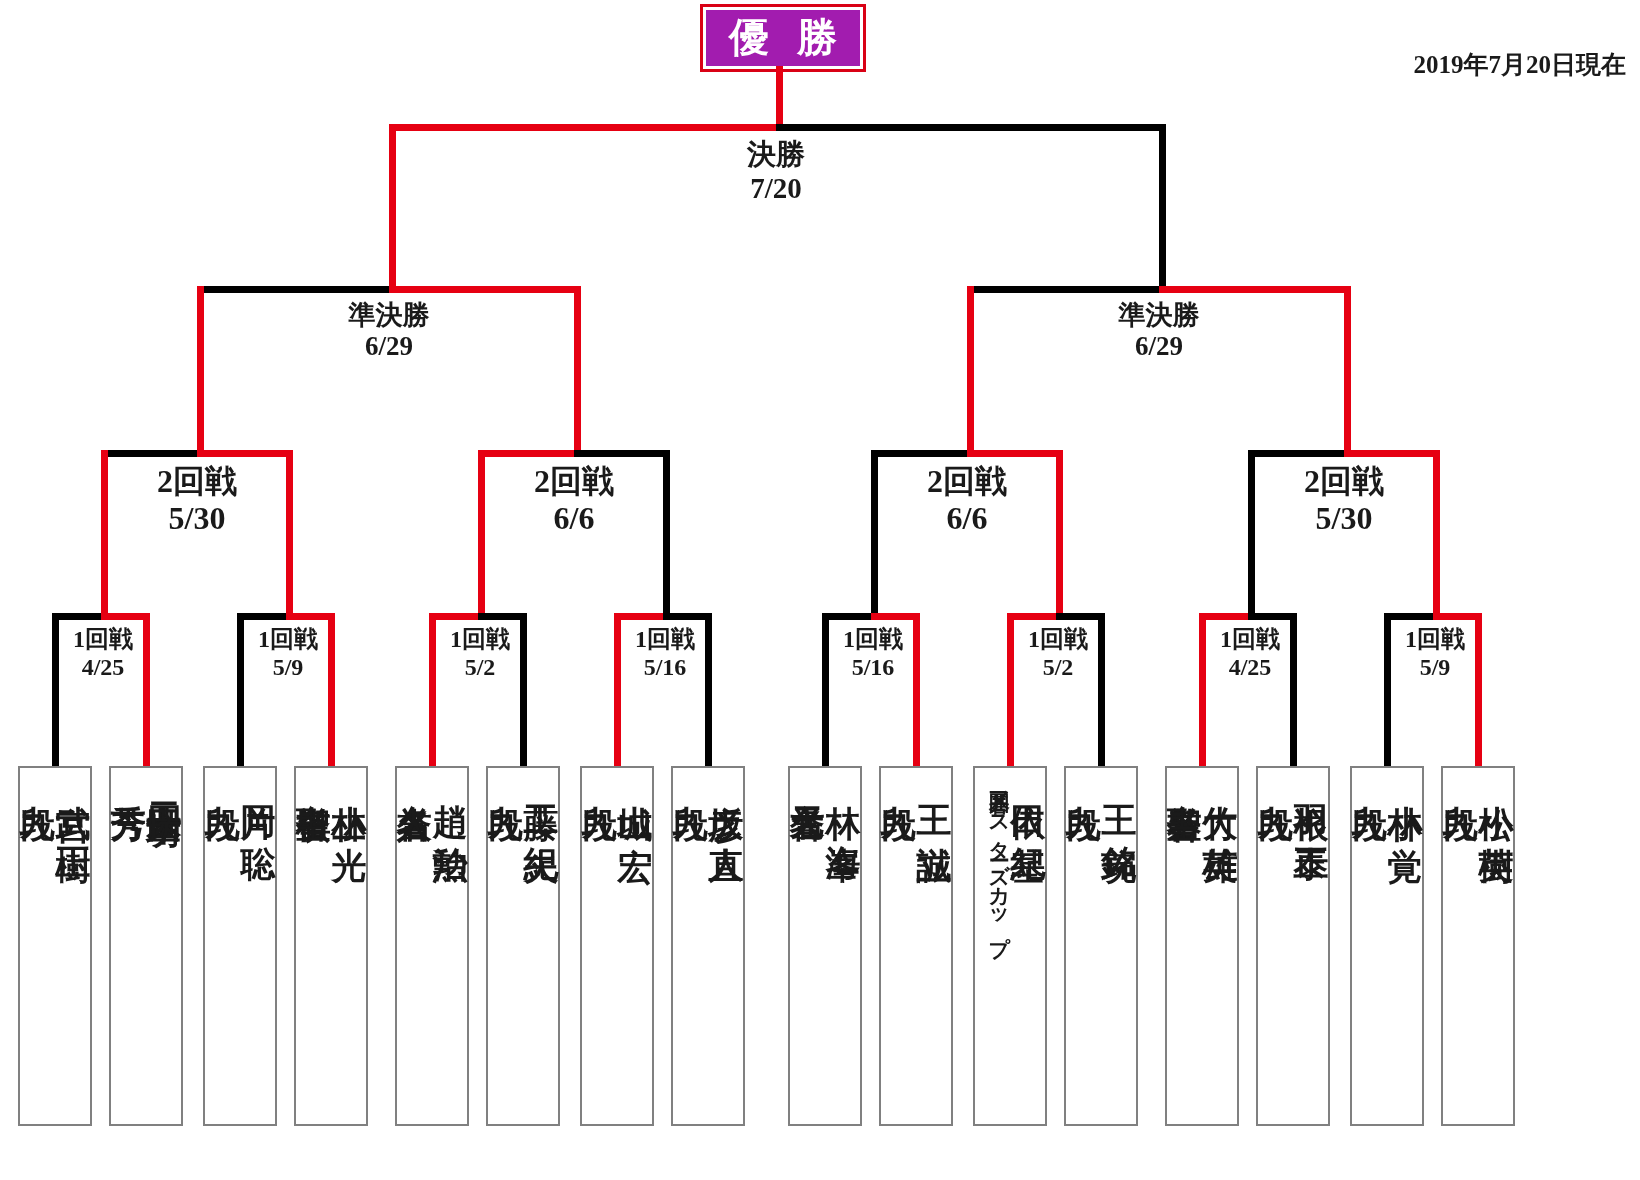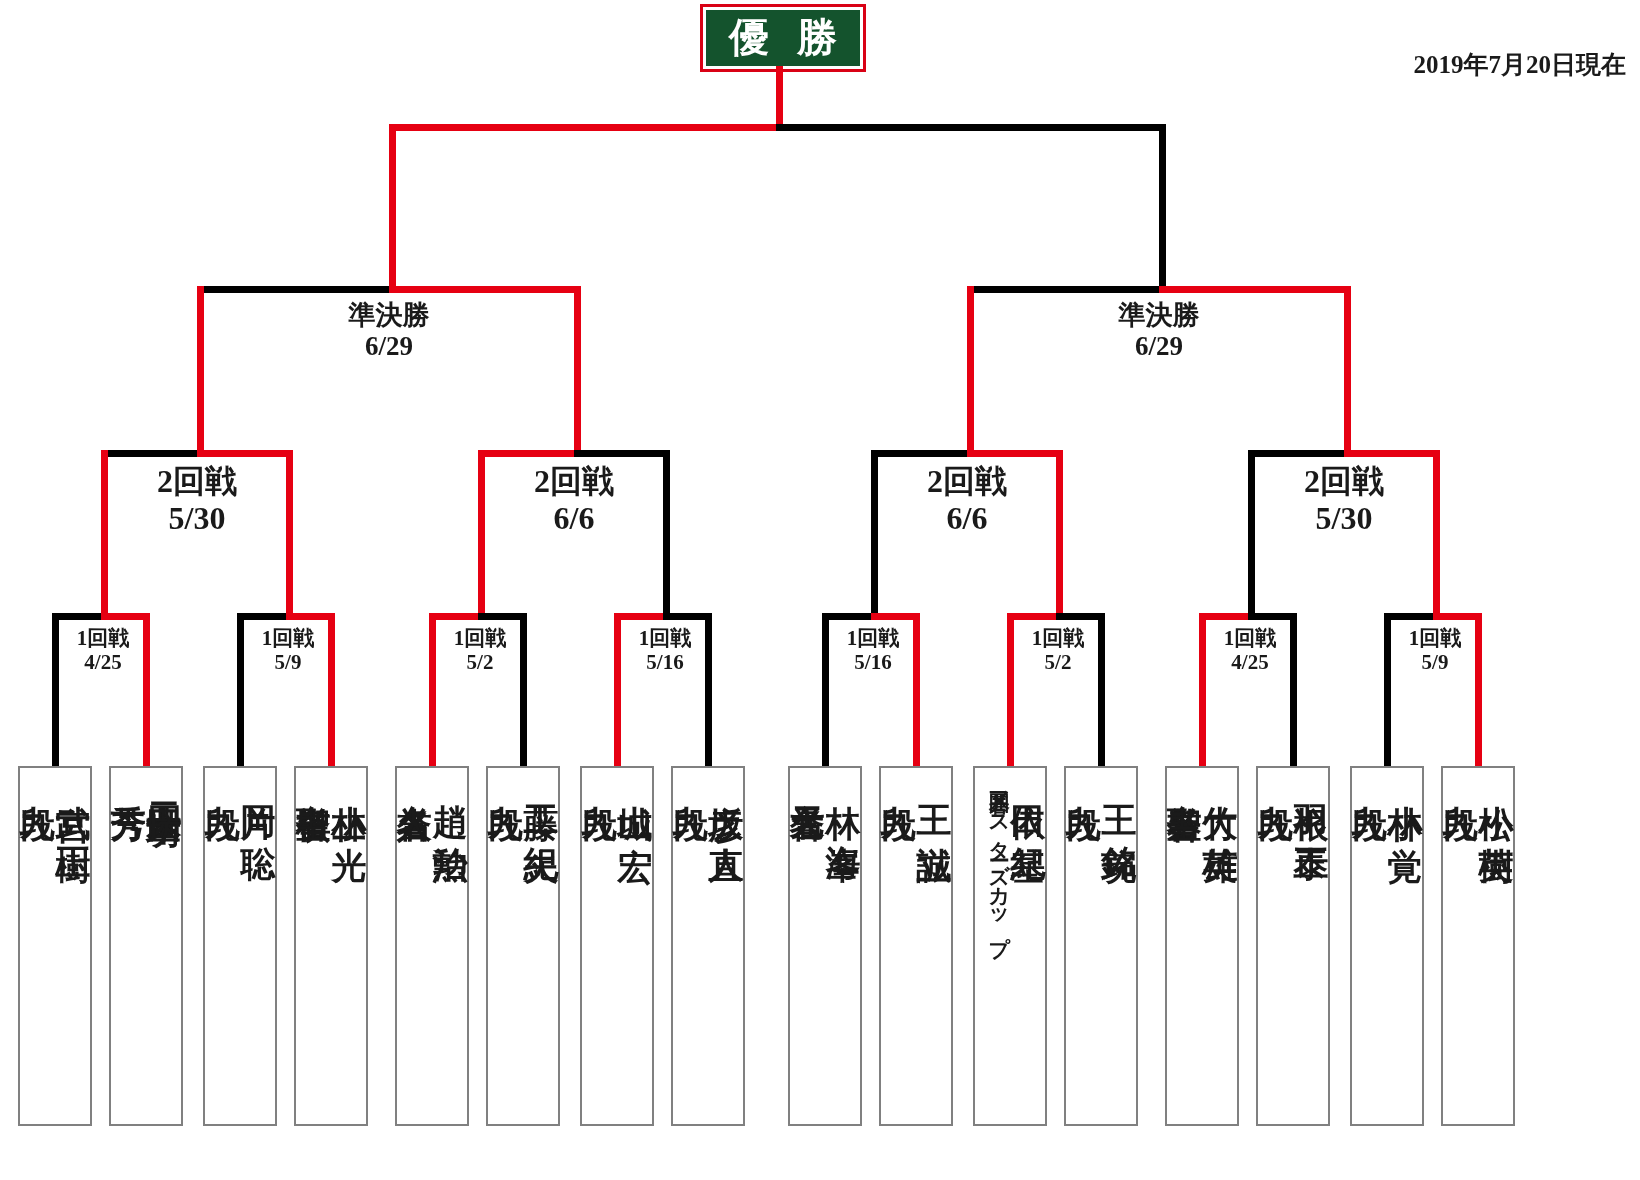--- a/index.html
+++ b/index.html
@@ -2,39 +2,39 @@
 <html><head>
 <meta charset="utf-8">
 <style>
   html,body{margin:0;padding:0;background:#fff;}
   body{width:1640px;height:1180px;position:relative;
        font-family:"Liberation Serif","DejaVu Serif",serif;color:#1a1a1a;}
   .stage{position:absolute;left:0;top:0;width:1640px;height:1180px;overflow:hidden;}
 
   
   #champion-box{position:absolute;left:700px;top:4px;width:160px;height:62px;
-    background:#14532d;border:3px solid #d90115;box-shadow:inset 0 0 0 3px #fff;
+    background:#a21caf;border:3px solid #d90115;box-shadow:inset 0 0 0 3px #fff;
     display:flex;align-items:center;justify-content:center;}
   #champion-box span{color:#fff;font-size:40px;font-weight:bold;letter-spacing:9px;
     text-indent:9px;line-height:1;font-family:"Liberation Serif","DejaVu Serif",serif;}
 
   
   #asof-date{position:absolute;right:14px;top:8px;font-size:25px;font-weight:bold;
     letter-spacing:0px;white-space:nowrap;margin-top:40px;}
 
   
   .round-label{position:absolute;text-align:center;line-height:1.16;
      font-weight:bold;white-space:nowrap;}
   .round-label .rl-name{display:block;}
   .round-label .rl-date{display:block;}
 
   .rl-final{font-size:29px;}
   .rl-semi{font-size:27px;}
   .rl-r2{font-size:32px;}
-  .rl-r1{font-size:21px;}
+  .rl-r1{font-size:24px;}
 
   
   .ln{position:absolute;}
   .ln.h{height:7px;}
   .ln.v{width:7px;}
   .k{background:#000;}
   .r{background:#e60012;}
 
   
   .player-box{position:absolute;width:74px;top:766px;height:360px;
@@ -59,20 +59,24 @@
   <div id="asof-date">2019年7月20日現在</div>
 
   <div class="ln v r" style="left:776px;top:66px;height:58px;"></div>
 
   <div class="ln h r" style="left:389px;top:124px;width:390px;"></div>
   <div class="ln h k" style="left:776px;top:124px;width:390px;"></div>
 
   <div class="ln v r" style="left:389px;top:124px;height:162px;"></div>
   <div class="ln v k" style="left:1159px;top:124px;height:162px;"></div>
 
+  <div class="round-label rl-final" style="left:676px;top:138px;width:200px;">
+    <span class="rl-name">決勝</span>
+    <span class="rl-date">7/20</span>
+  </div>
 
   <div class="ln h k" style="left:197px;top:286px;width:192px;"></div>
   <div class="ln h r" style="left:389px;top:286px;width:192px;"></div>
   <div class="ln v r" style="left:197px;top:286px;height:164px;"></div>
   <div class="ln v r" style="left:574px;top:286px;height:164px;"></div>
   <div class="round-label rl-semi" style="left:289px;top:300px;width:200px;">
     <span class="rl-name">準決勝</span>
     <span class="rl-date">6/29</span>
   </div>
 

